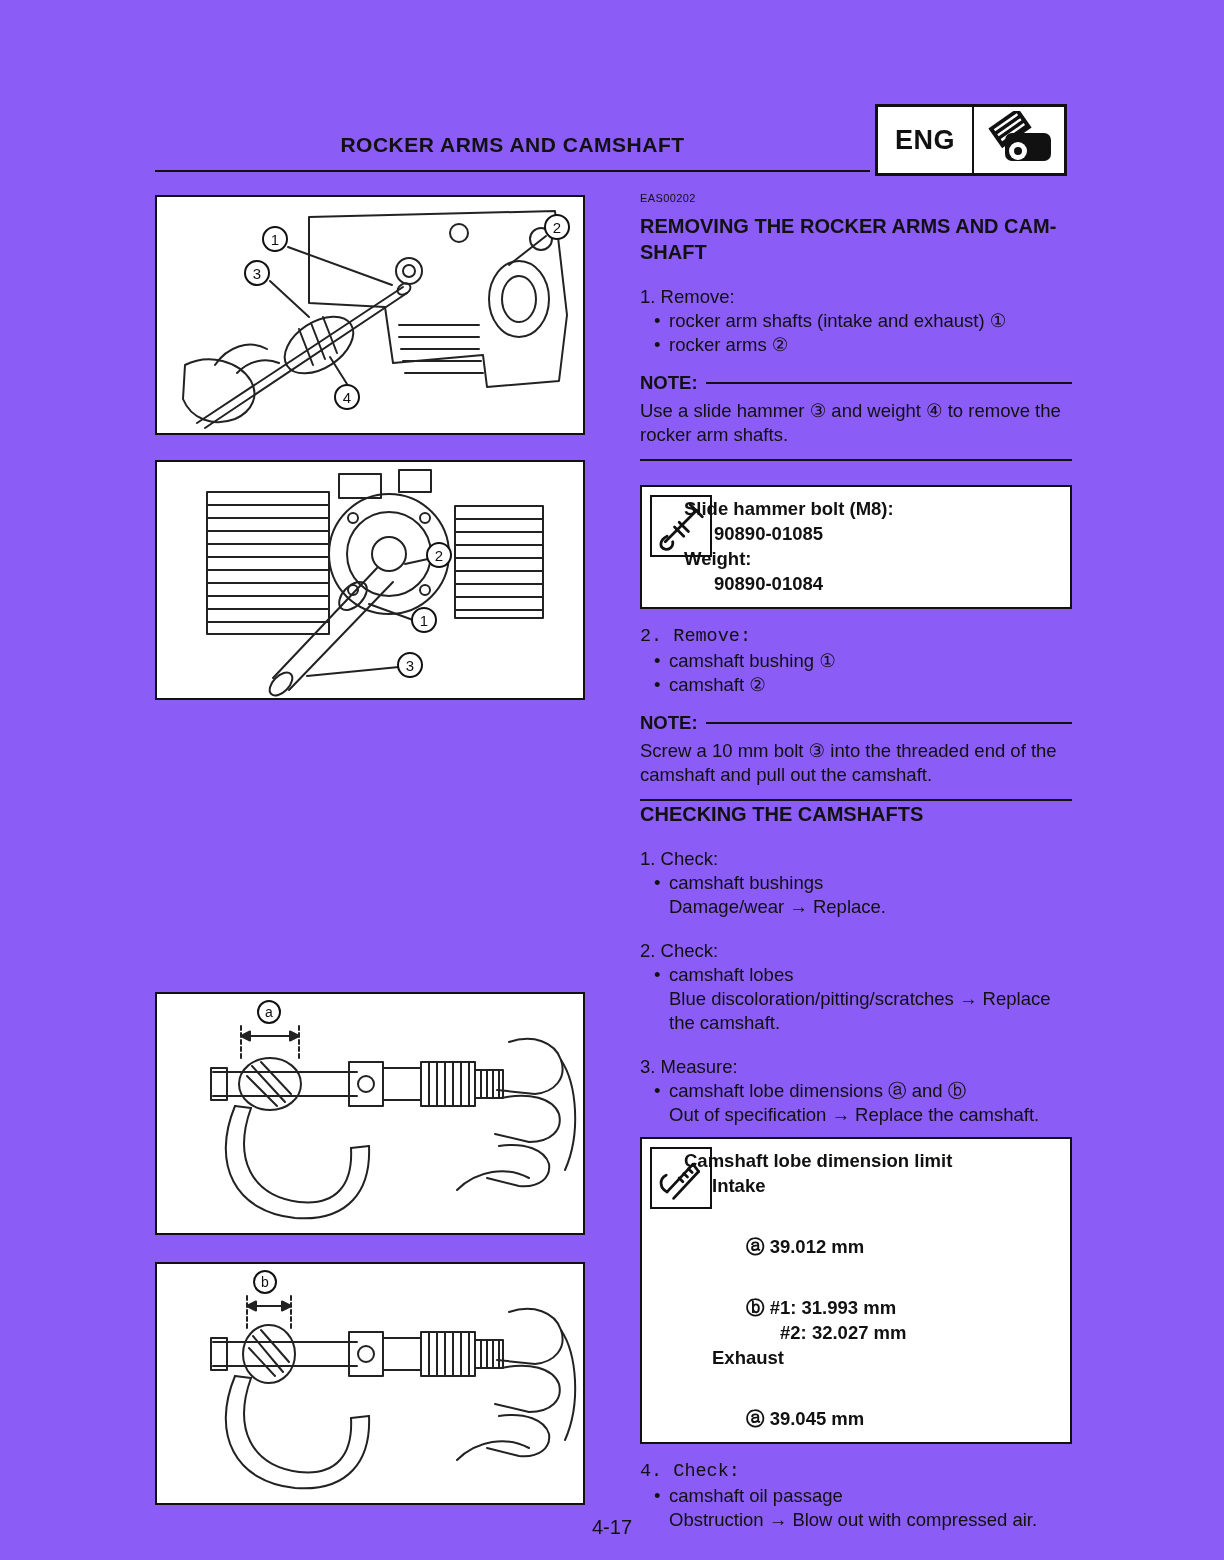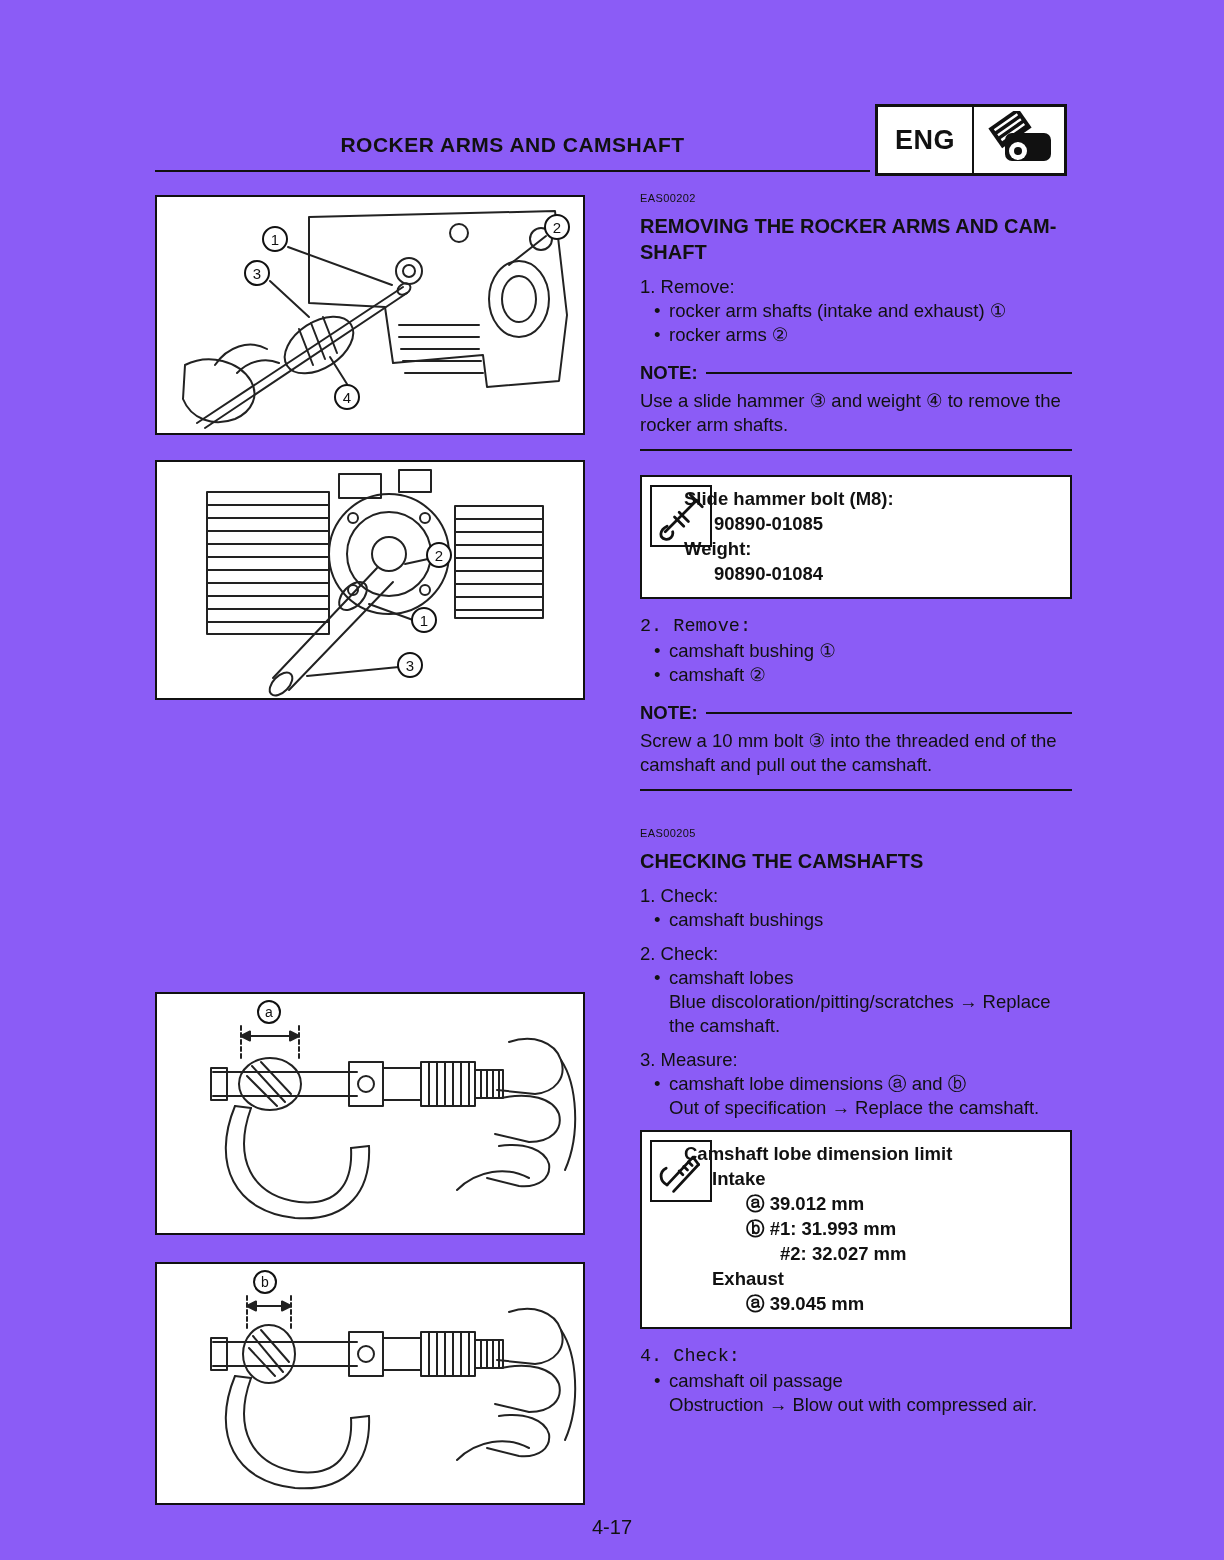--- a/index.html
+++ b/index.html
@@ -38,40 +38,40 @@
     font-size:15px; background:#fff; line-height:1;
   }
   .callout.small { width:24px; height:24px; font-size:14px; }
   
   .rcol {
     position:absolute; left:640px; top:186px; width:432px;
     font-size:18.5px; line-height:24px;
   }
   .code { font-size:11px; letter-spacing:.4px; margin-bottom:3px; }
   .h1 { font-size:20px; font-weight:bold; line-height:26px; }
-  .step { margin-top:10px; }
+  .step { margin-top:20px; }
   .bullet { display:flex; padding-left:14px; }
   .bul { width:15px; flex:0 0 15px; }
   .detail { padding-left:29px; }
   .noterow { display:flex; align-items:center; gap:8px; margin-top:14px; font-weight:bold; }
   .noterule { flex:1; height:2px; background:#111; }
   .para { margin-top:4px; }
   .hrule { margin-top:12px; height:2px; background:#111; }
   .infobox {
     border:2px solid #111; margin-top:24px; position:relative;
     font-weight:bold; padding:9px 8px 11px 42px; background:#fff;
   }
   .iconbox {
     position:absolute; left:8px; top:8px; width:62px; height:62px;
     border:2px solid #111; display:flex; align-items:center; justify-content:center;
   }
   .boxline { line-height:25px; }
   .ind  { padding-left:30px; }
   .pl1 { padding-left:28px; }
-  .pl2 { padding-left:62px; }
+  .pl2 { padding-left:62px;margin-top:36px; }
   .pl3 { padding-left:96px; }
   .mt30 { margin-top:30px; }
   .mt16 { margin-top:16px;font-family:Liberation Mono, monospace; }
   .mt10 { margin-top:10px; }
   
   .footer { position:absolute; left:0; right:0; top:1516px; text-align:center; font-size:20px; }
 </style>
 </head>
 <body>
 
@@ -282,28 +282,28 @@
       <span>camshaft ②</span>
     </div>
 
     <div class="noterow">
       <span>NOTE:</span>
       <span class="noterule"></span>
     </div>
     <div class="para">Screw a 10 mm bolt ③ into the threaded end of the camshaft and pull out the camshaft.</div>
     <div class="hrule"></div>
 
-    <div class="code mt30">EAS00205</div>
     <div class="h1">CHECKING THE CAMSHAFTS</div>
 
     <div class="step">1. Check:</div>
     <div class="bullet">
       <span class="bul">•</span>
       <span>camshaft bushings</span>
     </div>
+    <div class="detail">Damage/wear → Replace.</div>
 
     <div class="step">2. Check:</div>
     <div class="bullet">
       <span class="bul">•</span>
       <span>camshaft lobes</span>
     </div>
     <div class="detail">Blue discoloration/pitting/scratches → Replace the camshaft.</div>
 
     <div class="step">3. Measure:</div>
     <div class="bullet">

